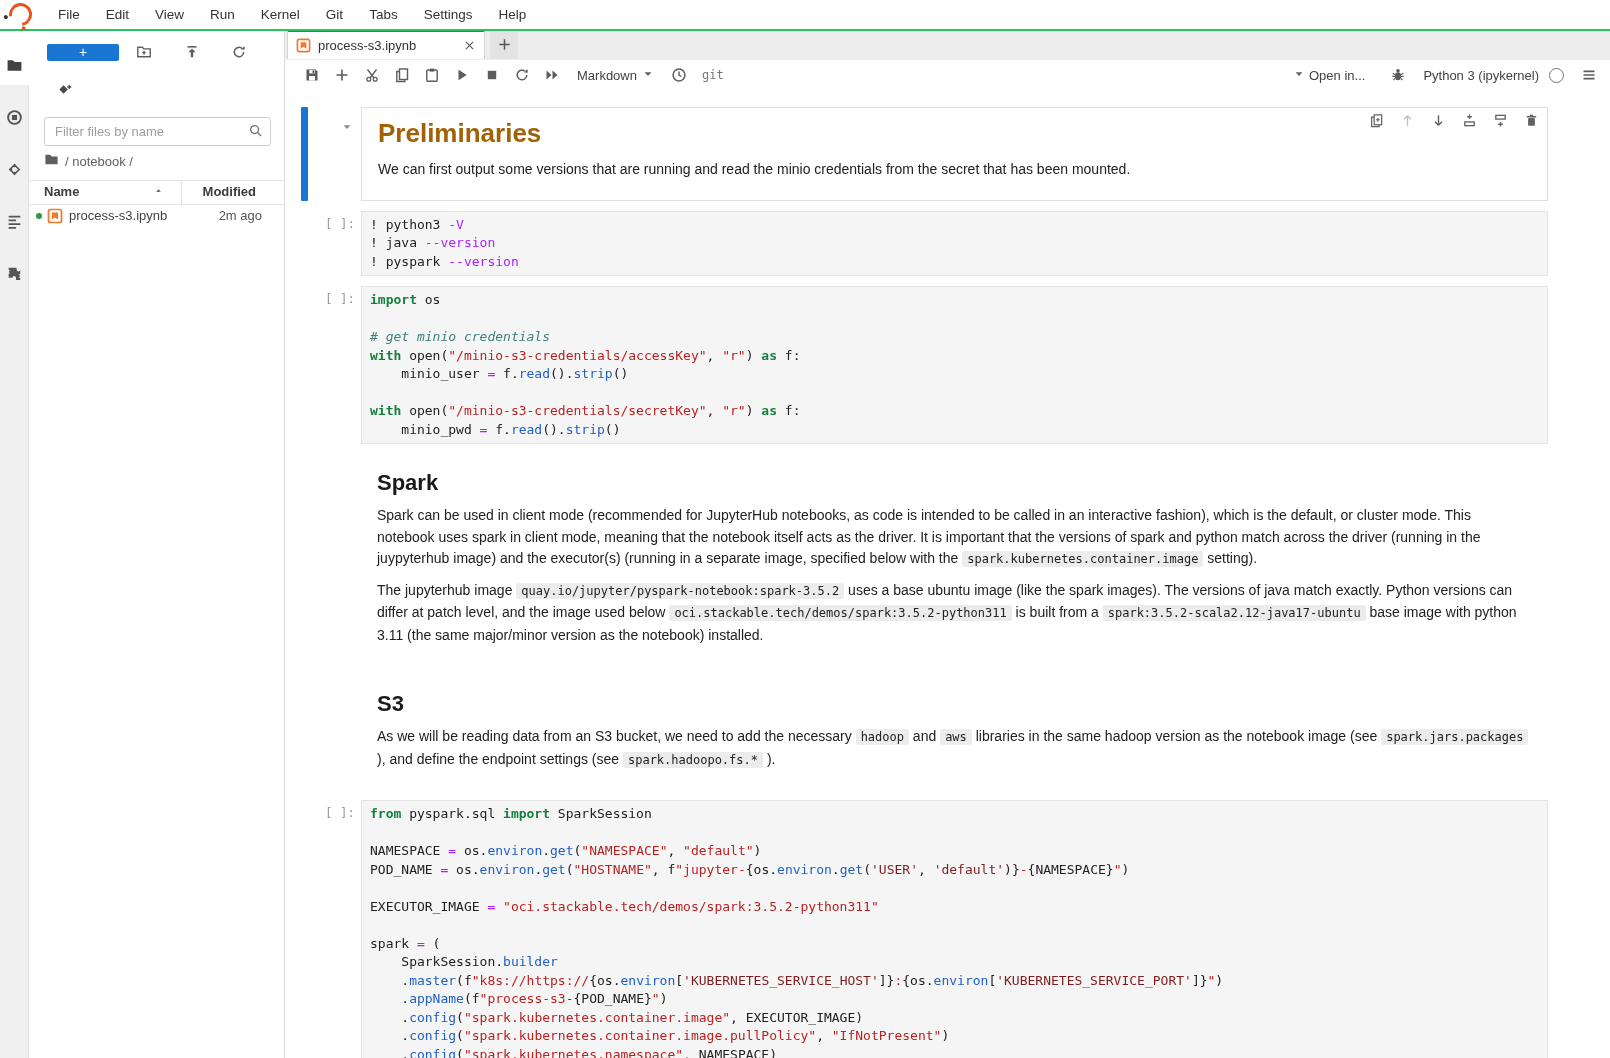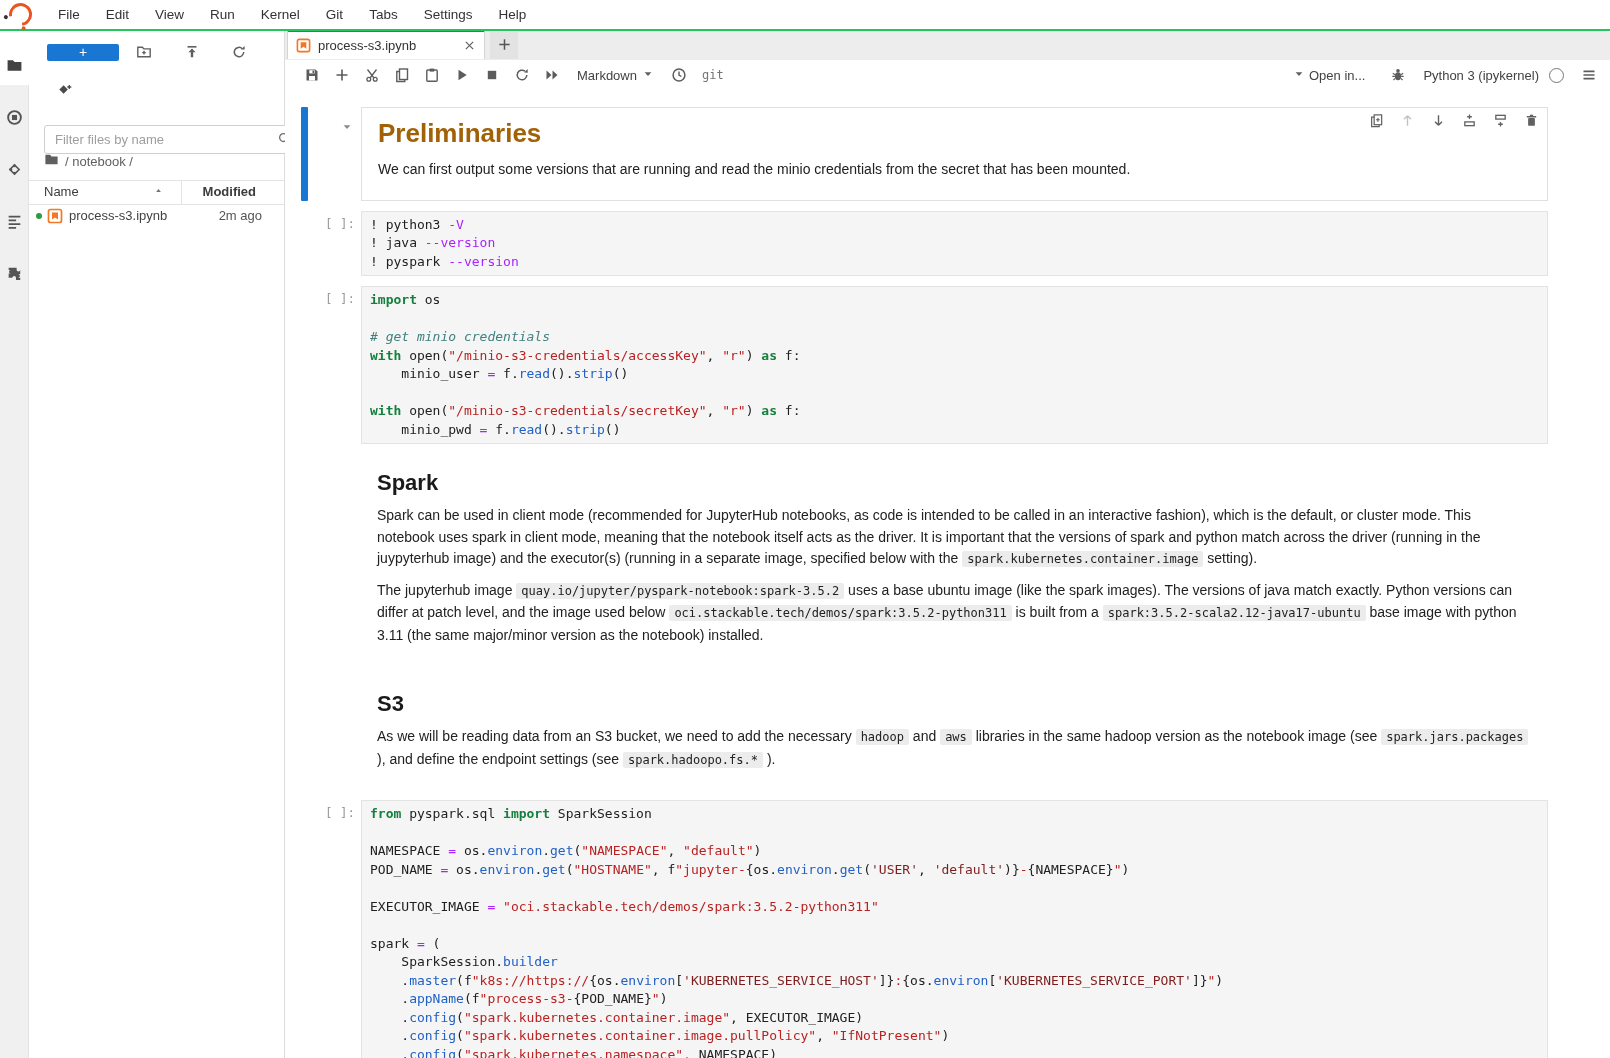--- a/index.html
+++ b/index.html
@@ -19,31 +19,31 @@
   .act-btn{position:absolute;left:0;width:29px;height:36px;display:flex;align-items:center;justify-content:center;color:#555;}
   .act-btn svg{width:17px;height:17px;}
   
   .sidebar{position:absolute;left:29px;top:29px;bottom:0;width:255px;background:#fff;border-right:1px solid #dcdcdc;}
   .new-launcher{position:absolute;left:18px;top:15px;width:72px;height:17px;background:#1976d2;color:#fff;
                 border:none;border-radius:2px;font-size:14px;line-height:15px;cursor:pointer;}
   .fb-btn{position:absolute;top:15px;width:18px;height:18px;border:none;background:transparent;padding:0;color:#5f5f5f;cursor:pointer;}
   .fb-btn svg{width:16px;height:16px;}
   .gitclone-btn{position:absolute;left:27px;top:54px;width:18px;height:18px;border:none;background:transparent;padding:0;color:#4a4a4a;cursor:pointer;}
   .gitclone-btn svg{width:16px;height:16px;}
-  .fb-filter{position:absolute;left:15px;top:96px;width:256px;height:29px;}
+  .fb-filter{position:absolute;left:15px;top:88px;width:227px;height:29px;}
   .fb-filter input{width:100%;height:100%;box-sizing:border-box;border:1px solid #cfcfcf;border-radius:3px;
                    padding:0 30px 0 10px;font-size:13px;font-family:"Liberation Sans",sans-serif;color:#333;outline:none;}
   .fb-filter input::placeholder{color:#9e9e9e;}
   .fb-filter .sicon{position:absolute;right:8px;top:6px;color:#6f6f6f;}
   .fb-filter .sicon svg{width:15px;height:15px;}
   .fb-crumb{position:absolute;left:15px;top:123px;display:flex;align-items:center;font-size:13px;color:#616161;}
   .fb-crumb svg{width:15px;height:15px;margin-right:6px;color:#5f5f5f;}
   .fb-head{position:absolute;left:0;top:151px;right:0;height:23px;border-top:1px solid #e4e4e4;border-bottom:1px solid #e4e4e4;
            font-size:13px;color:#3c3c3c;}
-  .fb-head .h-name{position:absolute;left:15px;top:3px;font-weight:normal;}
+  .fb-head .h-name{position:absolute;left:15px;top:3px;font-weight:bold;}
   .fb-head .h-caret{position:absolute;left:124px;top:3px;color:#757575;}
   .fb-head .h-caret svg{width:11px;height:11px;}
   .fb-head .h-div{position:absolute;left:152px;top:0;bottom:0;width:1px;background:#e4e4e4;}
   .fb-head .h-mod{position:absolute;right:28px;top:3px;font-weight:bold;text-align:center;}
   .fb-files{position:absolute;left:0;top:175px;right:0;}
   .fb-row{position:relative;height:24px;font-size:13px;color:#424242;cursor:pointer;}
   .fb-row .rdot{position:absolute;left:7px;top:9px;width:6px;height:6px;border-radius:50%;background:#2e9940;}
   .fb-row .ricon{position:absolute;left:18px;top:4px;}
   .fb-row .ricon svg{width:16px;height:16px;}
   .fb-row .rname{position:absolute;left:40px;top:4px;}

